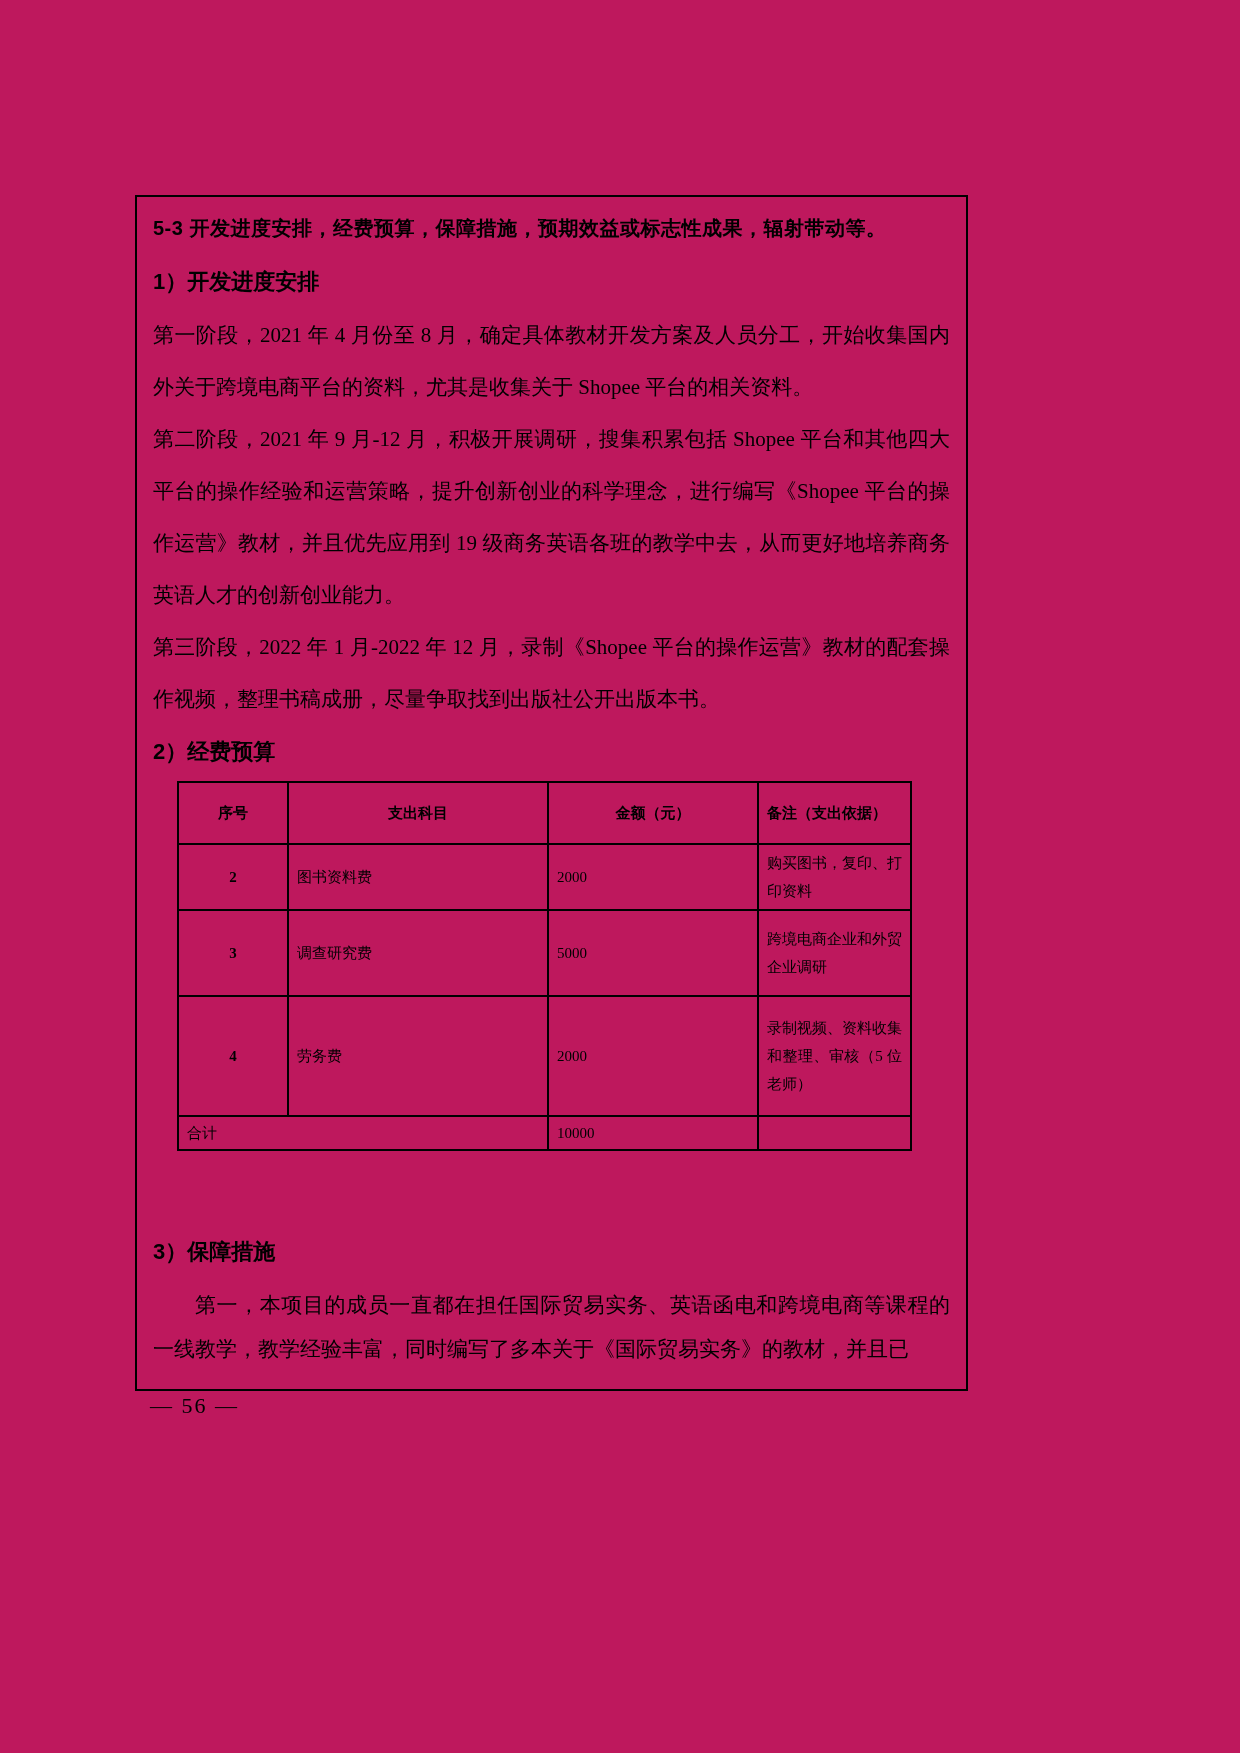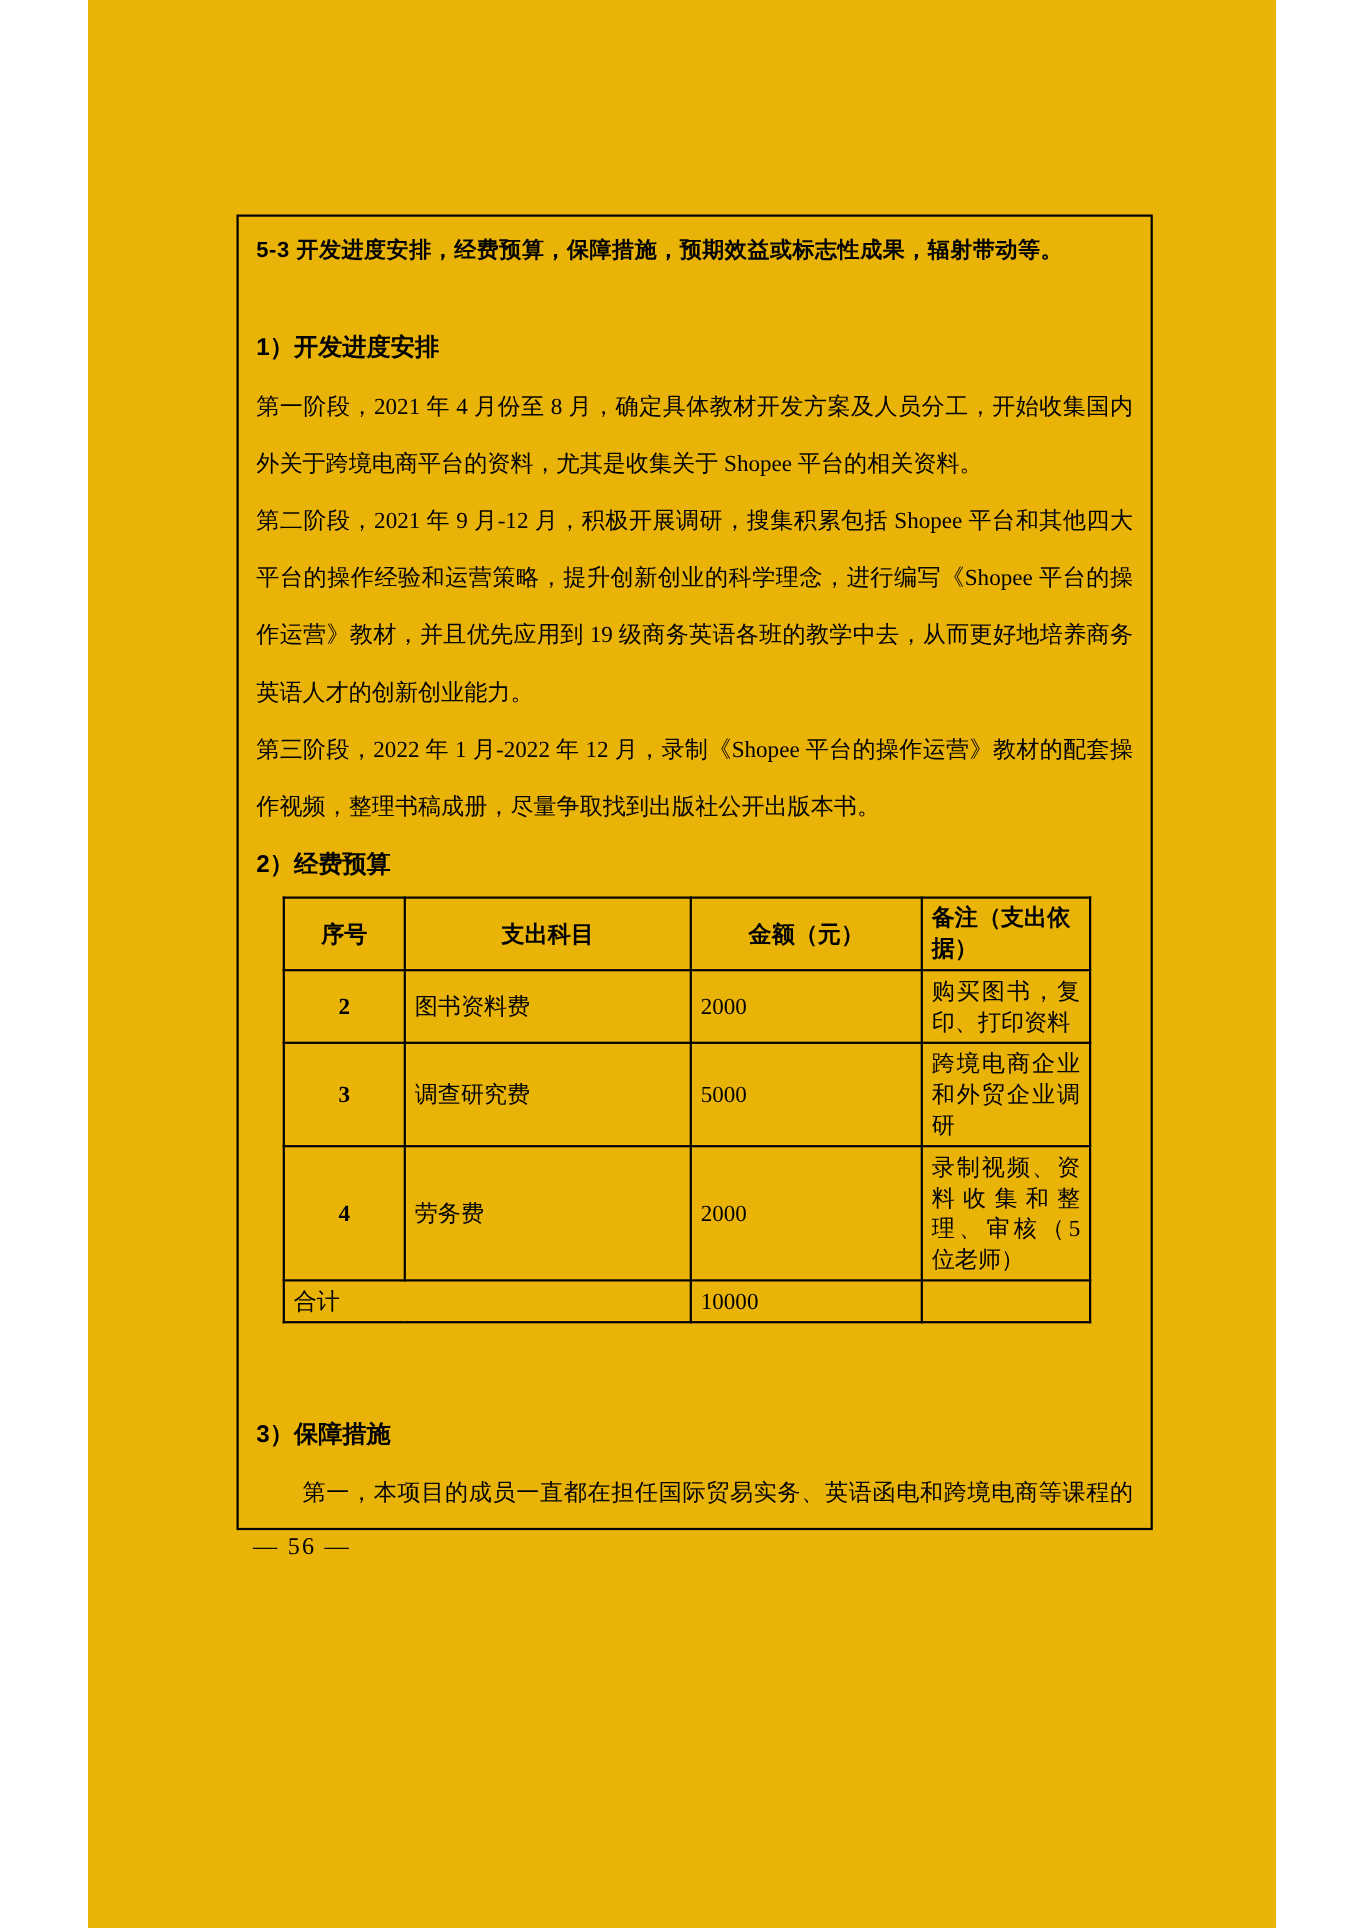--- a/index.html
+++ b/index.html
@@ -3,23 +3,23 @@
 <meta charset="utf-8">
 <style>
   * { margin: 0; padding: 0; box-sizing: border-box; }
   html, body { background: #ffffff; }
   body {
     font-family: "Liberation Serif", "DejaVu Serif", serif;
     color: #000000;
   }
   .page {
     position: relative;
-    width: 1080px;
+    width: 1240px;
     height: 1753px;
-    background: #eab308;
+    background: #be185d;
     margin: 0 auto;
     overflow: hidden;
   }
   .content-box {
     position: absolute;
     left: 135px;
     top: 195px;
     width: 833px;
     height: 1196px;
     border: 2px solid #000000;
@@ -32,36 +32,36 @@
     font-size: 20px;
     line-height: 30px;
     letter-spacing: 0.5px;
   }
   .sec-heading {
     font-family: "Liberation Sans", "DejaVu Sans", sans-serif;
     font-weight: bold;
     font-size: 22px;
     line-height: 30px;
   }
-  .sec1-heading { margin-top: 58px; }
+  .sec1-heading { margin-top: 24px; }
   .sec1-body { margin-top: 12px; }
   .para {
     font-size: 21px;
     line-height: 52px;
     text-align: justify;
     text-justify: inter-ideograph;
   }
   .sec2-heading { margin-top: 12px; }
   table.budget {
     margin-top: 14px;
     margin-left: 24px;
     border-collapse: collapse;
     table-layout: fixed;
     width: 733px;
-    font-size: 21px;
+    font-size: 15px;
   }
   table.budget td, table.budget th {
     border: 2px solid #000000;
     padding: 4px 8px;
     vertical-align: middle;
   }
   col.c-no   { width: 110px; }
   col.c-item { width: 260px; }
   col.c-amt  { width: 210px; }
   col.c-note { width: 153px; }

